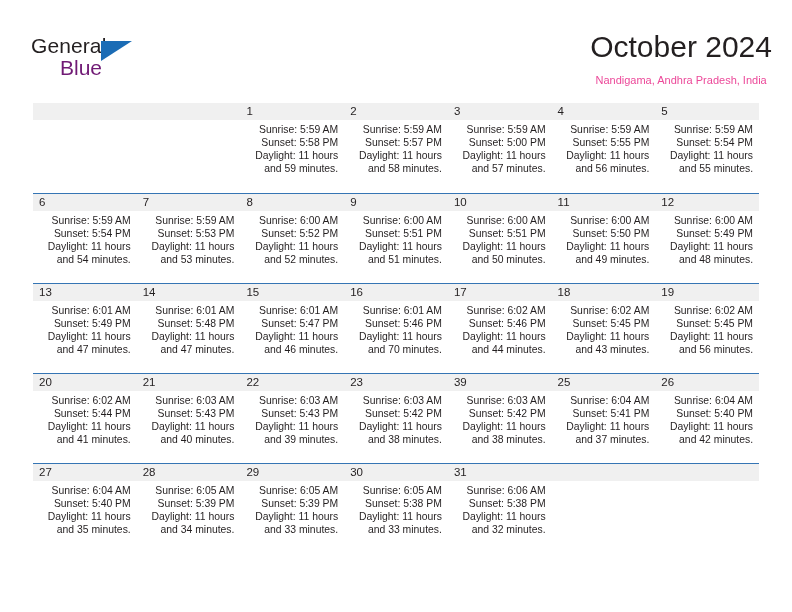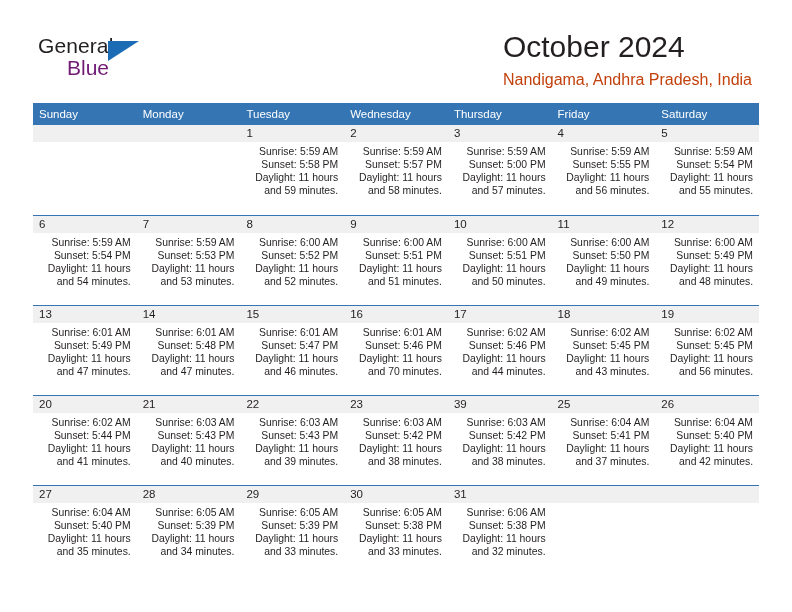--- a/index.html
+++ b/index.html
@@ -26,21 +26,21 @@
   .header {
     position: absolute;
     left: 0;
     top: 0;
     width: 792px;
     height: 100px;
   }
 
   .logo {
     position: absolute;
-    left: 38px;
+    left: 31px;
     top: 33px;
     width: 130px;
     height: 52px;
   }
   .logo-general {
     position: absolute;
     left: 0;
     top: 0;
     font-size: 21px;
     letter-spacing: 0.1px;
@@ -62,36 +62,36 @@
     left: 29px;
     top: 22px;
     font-size: 21px;
     color: #701a75;
     line-height: 25px;
     white-space: nowrap;
   }
 
   .title-wrap {
     position: absolute;
-    right: 40px;
+    right: 20px;
     top: 29px;
-    text-align: left;
+    text-align: center;
   }
   .cal-title {
     font-size: 30px;
     font-weight: 400;
     color: #231f20;
     line-height: 36px;
     white-space: nowrap;
   }
   .cal-subtitle {
     margin-top: 6px;
-    font-size: 16px;
+    font-size: 11px;
     font-weight: 400;
-    color: #c2410c;
+    color: #ec4899;
     line-height: 18px;
     white-space: nowrap;
   }
 
   
   .calendar {
     position: absolute;
     left: 33px;
     top: 103px;
     width: 726px;
@@ -170,29 +170,20 @@
 
     <div class="title-wrap">
       <div class="cal-title">October 2024</div>
       <div class="cal-subtitle">Nandigama, Andhra Pradesh, India</div>
     </div>
 
   </div>
 
   <div class="calendar">
 
-    <div class="weekdays">
-      <div class="weekday">Sunday</div>
-      <div class="weekday">Monday</div>
-      <div class="weekday">Tuesday</div>
-      <div class="weekday">Wednesday</div>
-      <div class="weekday">Thursday</div>
-      <div class="weekday">Friday</div>
-      <div class="weekday">Saturday</div>
-    </div>
 
     <div id="weeks-container">
         <div class="week">
           <div class="day empty">
             <div class="day-num"></div>
             <div class="day-body">
               <div></div>
               <div></div>
               <div></div>
               <div></div>

